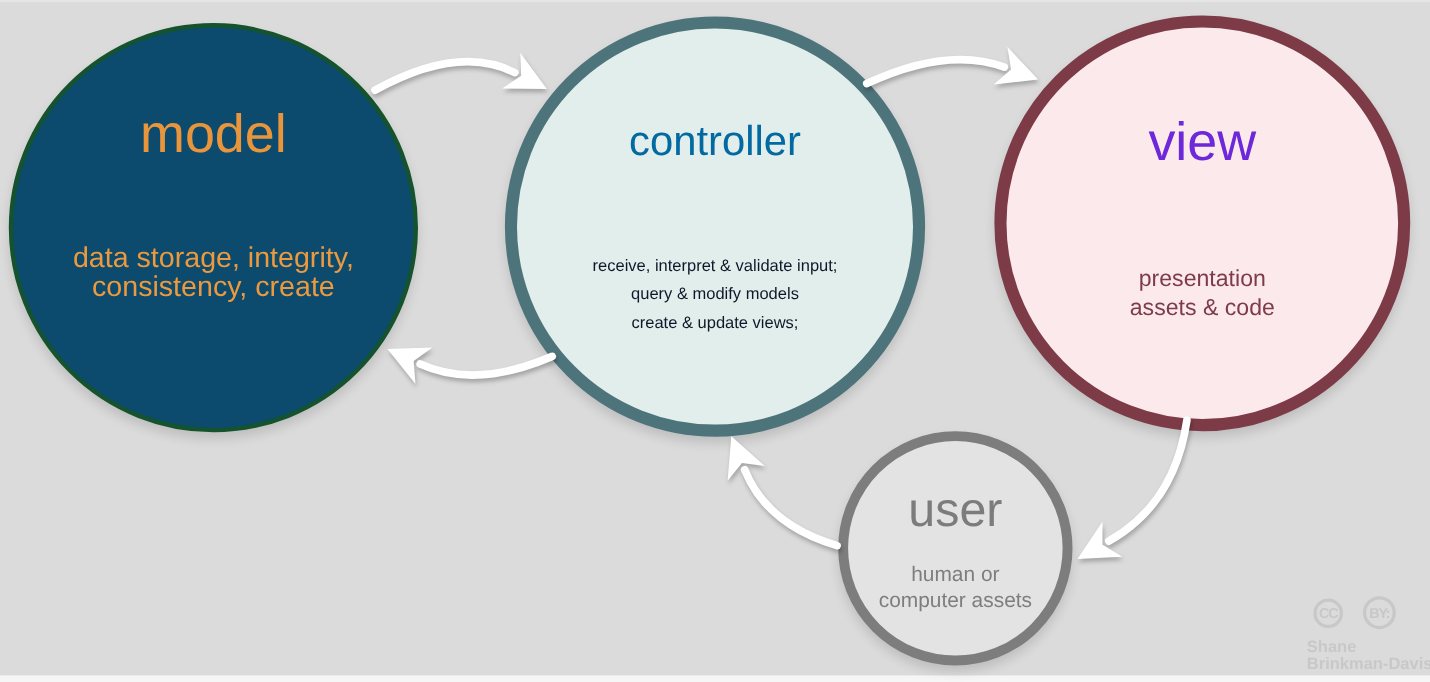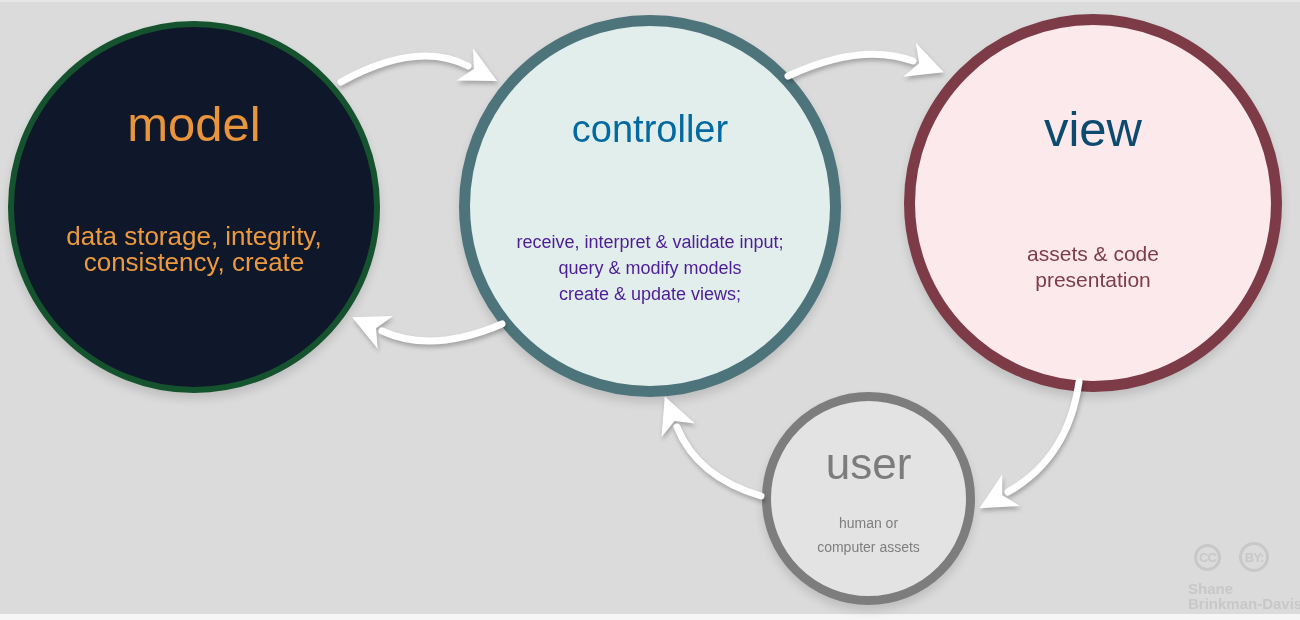--- a/index.html
+++ b/index.html
@@ -32,49 +32,49 @@
     text-align: center;
     font-weight: 400;
   }
   .node .desc {
     position: absolute; left: 0; right: 0;
     text-align: center;
   }
 
   .node-model {
     left: 8px; top: 21px; width: 372px; height: 372px;
-    background: #0f172a;
-    border: 6px solid #14532d;
+    background: #0c4a6e;
+    border: 4px solid #14532d;
   }
   .node-model .title { top: 71px; font-size: 49px; line-height: 52px; color: #E8953C; }
   .node-model .desc  { top: 196px; font-size: 26px; line-height: 26px; color: #EC9A3D; }
 
   .node-controller {
     left: 459px; top: 15px; width: 382px; height: 382px;
     background: #E1EEEC;
     border: 11px solid #4E747B;
   }
   .node-controller .title { top: 77px; font-size: 38px; line-height: 52px; color: #0369a1; }
-  .node-controller .desc  { top: 203px; font-size: 18px; line-height: 26px; color: #4c1d95; }
+  .node-controller .desc  { top: 203px; font-size: 15px; line-height: 26px; color: #0f172a; }
 
   .node-view {
     left: 904px; top: 14px; width: 378px; height: 378px;
     background: #FBE9EC;
     border: 11px solid #7C3B47;
   }
-  .node-view .title { top: 78px; font-size: 49px; line-height: 52px; color: #0c4a6e; }
+  .node-view .title { top: 78px; font-size: 49px; line-height: 52px; color: #6d28d9; }
   .node-view .desc  { top: 216px; font-size: 21px; line-height: 26px; color: #7E3C48; }
 
   .node-user {
     left: 762px; top: 392px; width: 213px; height: 213px;
     background: #E3E3E3;
     border: 9px solid #7D7D7D;
   }
   .node-user .title { top: 40px; font-size: 44px; line-height: 46px; color: #7C7C7C; }
-  .node-user .desc  { top: 110px; font-size: 14px; line-height: 24px; color: #7E7E7E; }
+  .node-user .desc  { top: 110px; font-size: 19px; line-height: 24px; color: #7E7E7E; }
 
   
   .arrows {
     position: absolute; left: 0; top: 0;
     width: 1300px; height: 620px;
     pointer-events: none;
     filter: drop-shadow(1px 3px 2px rgba(0,0,0,0.25));
   }
   .arrows path.flow {
     fill: none;
@@ -120,22 +120,22 @@
     <div class="desc">
       <div>receive, interpret &amp; validate input;</div>
       <div>query &amp; modify models</div>
       <div>create &amp; update views;</div>
     </div>
   </div>
 
   <div class="node node-view">
     <div class="title">view</div>
     <div class="desc">
+      <div>presentation</div>
       <div>assets &amp; code</div>
-      <div>presentation</div>
     </div>
   </div>
 
   <div class="node node-user">
     <div class="title">user</div>
     <div class="desc">
       <div>human or</div>
       <div>computer assets</div>
     </div>
   </div>

